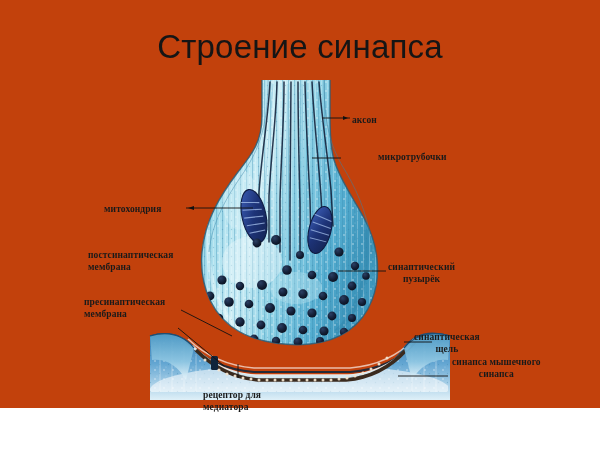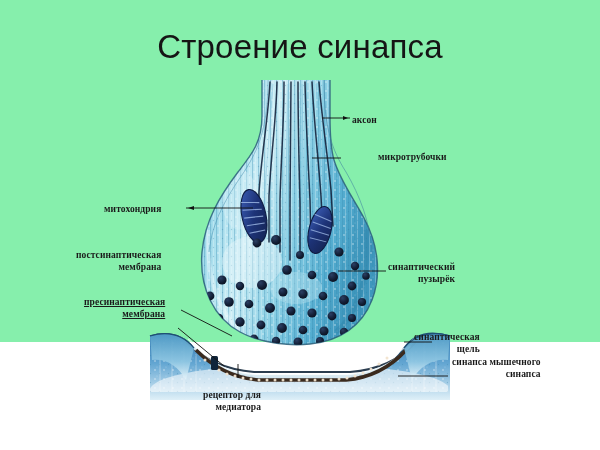--- a/index.html
+++ b/index.html
@@ -11,22 +11,22 @@
   body {
     width: 600px;
     height: 450px;
     overflow: hidden;
     font-family: "Liberation Serif", "DejaVu Serif", serif;
     position: relative;
   }
   #page {
     position: relative;
     width: 600px;
-    height: 342px;
-    background: #86efac;
+    height: 408px;
+    background: #c2410c;
   }
   #page-title {
     position: absolute;
     left: 0;
     top: 28px;
     width: 600px;
     text-align: center;
     font-family: "Liberation Sans", "DejaVu Sans", sans-serif;
     font-size: 33px;
     font-weight: 400;
@@ -49,27 +49,27 @@
   .label {
     position: absolute;
     font-family: "Liberation Serif", "DejaVu Serif", serif;
     font-size: 9.5px;
     font-weight: 700;
     color: #1a1a1a;
     line-height: 11.5px;
     white-space: nowrap;
     letter-spacing: 0.1px;
   }
-  .label.right { text-align: right; }
-  .label.left  { text-align: right; }
+  .label.right { text-align: center; }
+  .label.left  { text-align: left; }
   #lbl-axon            { left: 352px; top: 115px; }
   #lbl-microtubules    { left: 342px; top: 152px; padding-left: 36px; }
   #lbl-mitochondria    { left: 104px; top: 204px; }
-  #lbl-postsyn         { left: 76px;  top: 250px; }
-  #lbl-presyn          { left: 84px;  top: 297px; text-decoration: underline; }
+  #lbl-postsyn         { left: 88px;  top: 250px; }
+  #lbl-presyn          { left: 84px;  top: 297px; }
   #lbl-vesicle         { left: 388px; top: 262px; }
   #lbl-cleft           { left: 414px; top: 332px; }
   #lbl-muscle-membrane { left: 452px; top: 357px; }
   #lbl-receptor        { left: 203px; top: 366px; margin-top: 24px; }
 </style>
 </head>
 <body>
 
 <div id="page">
 

